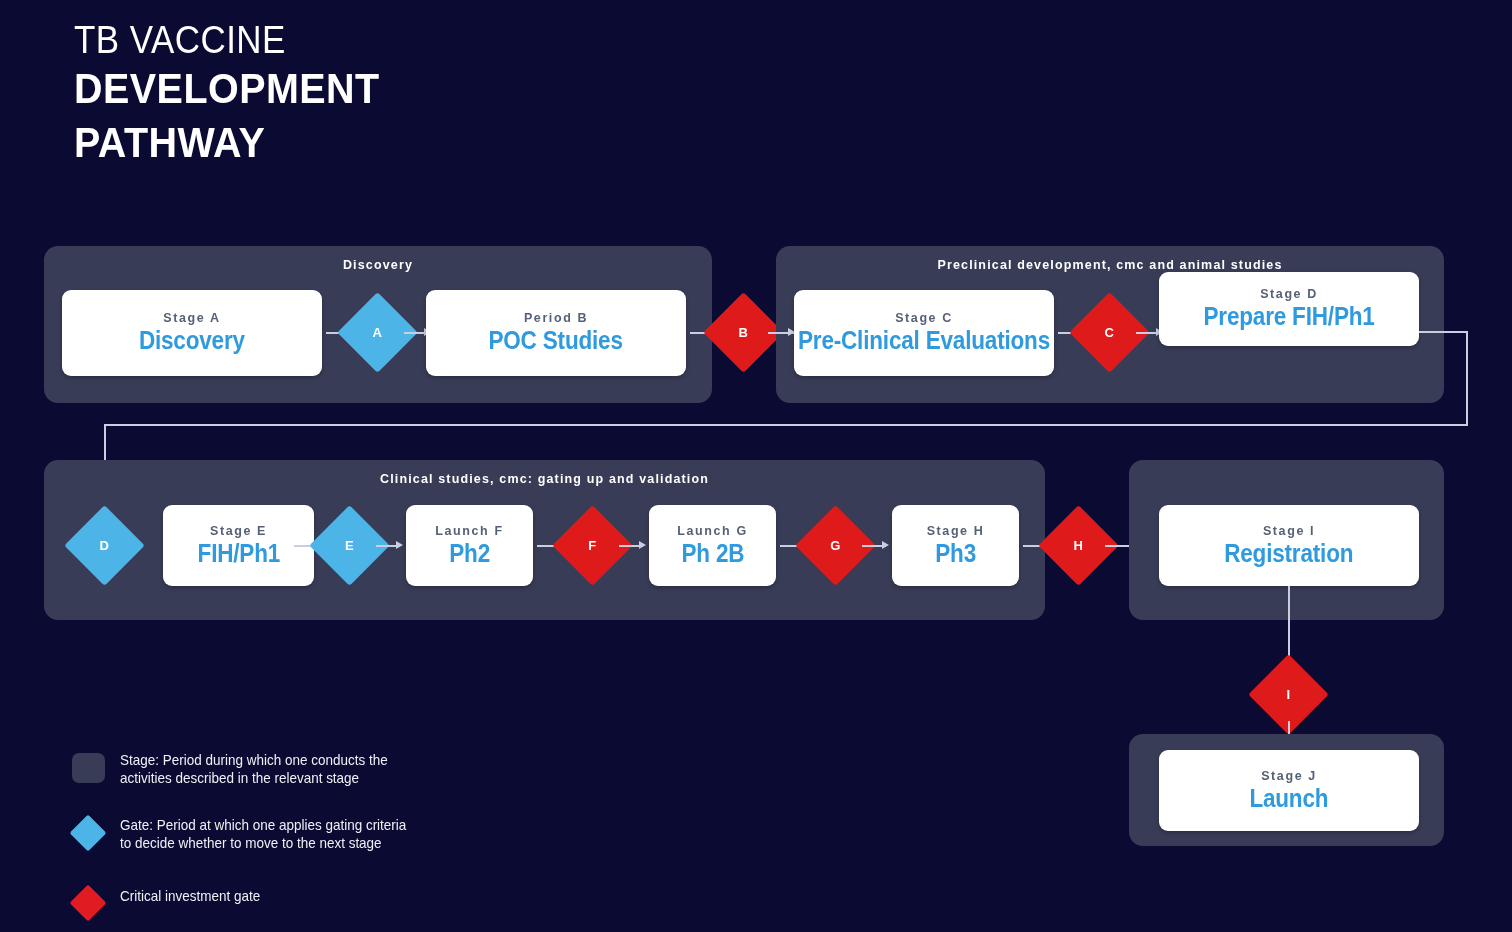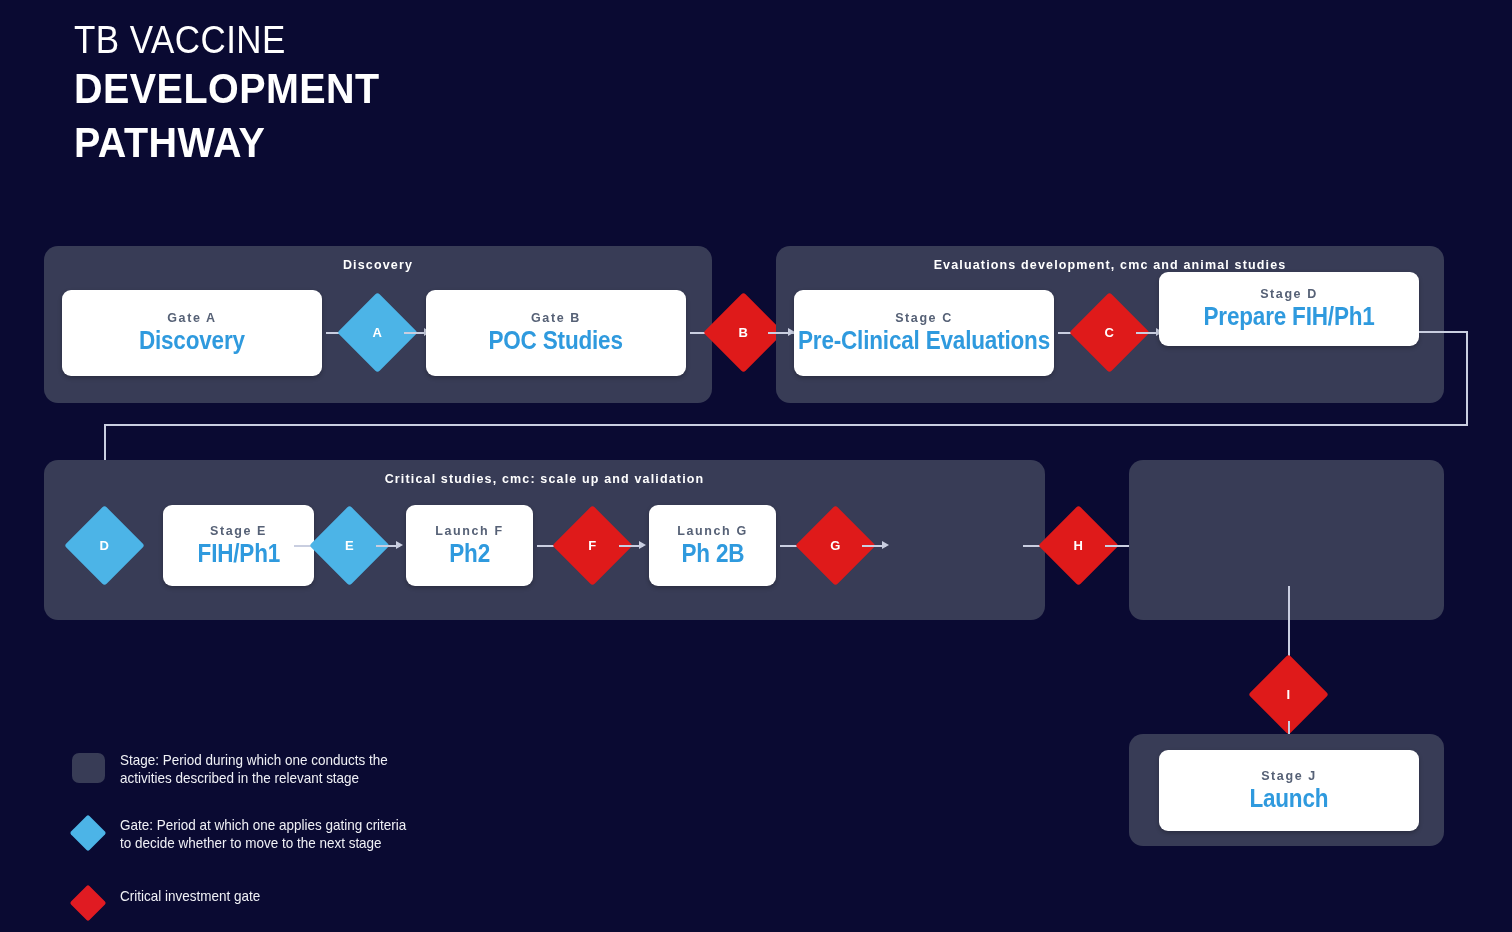--- a/index.html
+++ b/index.html
@@ -132,50 +132,50 @@
     <div class="title-line1">TB VACCINE</div>
     <div class="title-line2">DEVELOPMENT</div>
     <div class="title-line3">PATHWAY</div>
   </div>
 
   <div class="panel" style="left:44px;top:246px;width:668px;height:157px;">
     <div class="panel-label">Discovery</div>
   </div>
 
   <div class="card" style="left:62px;top:290px;width:260px;height:86px;">
-    <div class="card-stage">Gate A</div>
+    <div class="card-stage">Stage A</div>
     <div class="card-title">Discovery</div>
   </div>
 
   <div class="conn h" style="left:326px;top:332px;width:26px;"></div>
   <div class="arrowhead right" style="left:350px;top:328px;"></div>
 
   <div class="diamond blue" style="left:349px;top:304px;width:57px;height:57px;">
     <div class="dshape"></div>
     <div class="dlabel">A</div>
   </div>
 
   <div class="conn h" style="left:404px;top:332px;width:26px;"></div>
   <div class="arrowhead right" style="left:424px;top:328px;"></div>
 
   <div class="card" style="left:426px;top:290px;width:260px;height:86px;">
-    <div class="card-stage">Gate B</div>
+    <div class="card-stage">Period B</div>
     <div class="card-title">POC Studies</div>
   </div>
 
   <div class="conn h" style="left:690px;top:332px;width:30px;"></div>
   <div class="arrowhead right" style="left:714px;top:328px;"></div>
 
   <div class="diamond red" style="left:715px;top:304px;width:57px;height:57px;">
     <div class="dshape"></div>
     <div class="dlabel">B</div>
   </div>
 
   <div class="panel" style="left:776px;top:246px;width:668px;height:157px;">
-    <div class="panel-label">Evaluations development, cmc and animal studies</div>
+    <div class="panel-label">Preclinical development, cmc and animal studies</div>
   </div>
 
   <div class="conn h" style="left:768px;top:332px;width:26px;"></div>
   <div class="arrowhead right" style="left:788px;top:328px;"></div>
 
   <div class="card" style="left:794px;top:290px;width:260px;height:86px;">
     <div class="card-stage">Stage C</div>
     <div class="card-title">Pre-Clinical Evaluations</div>
   </div>
 
@@ -195,21 +195,21 @@
     <div class="card-title">Prepare FIH/Ph1</div>
   </div>
 
   <div class="conn h" style="left:1419px;top:331px;width:49px;"></div>
   <div class="conn v" style="left:1466px;top:331px;height:95px;"></div>
   <div class="conn h" style="left:104px;top:424px;width:1364px;"></div>
   <div class="conn v" style="left:104px;top:424px;height:86px;"></div>
   <div class="arrowhead down" style="left:100px;top:506px;"></div>
 
   <div class="panel" style="left:44px;top:460px;width:1001px;height:160px;">
-    <div class="panel-label">Critical studies, cmc: scale up and validation</div>
+    <div class="panel-label">Clinical studies, cmc: gating up and validation</div>
   </div>
 
   <div class="diamond blue" style="left:76px;top:517px;width:57px;height:57px;">
     <div class="dshape"></div>
     <div class="dlabel">D</div>
   </div>
 
   <div class="card" style="left:163px;top:505px;width:151px;height:81px;">
     <div class="card-stage">Stage E</div>
     <div class="card-title">FIH/Ph1</div>
@@ -251,34 +251,42 @@
   <div class="arrowhead right" style="left:800px;top:541px;"></div>
 
   <div class="diamond red" style="left:807px;top:517px;width:57px;height:57px;">
     <div class="dshape"></div>
     <div class="dlabel">G</div>
   </div>
 
   <div class="conn h" style="left:862px;top:545px;width:24px;"></div>
   <div class="arrowhead right" style="left:882px;top:541px;"></div>
 
+  <div class="card" style="left:892px;top:505px;width:127px;height:81px;">
+    <div class="card-stage">Stage H</div>
+    <div class="card-title">Ph3</div>
+  </div>
 
   <div class="conn h" style="left:1023px;top:545px;width:24px;"></div>
   <div class="arrowhead right" style="left:1043px;top:541px;"></div>
 
   <div class="diamond red" style="left:1050px;top:517px;width:57px;height:57px;">
     <div class="dshape"></div>
     <div class="dlabel">H</div>
   </div>
 
   <div class="conn h" style="left:1105px;top:545px;width:50px;"></div>
   <div class="arrowhead right" style="left:1151px;top:541px;"></div>
 
   <div class="panel" style="left:1129px;top:460px;width:315px;height:160px;"></div>
 
+  <div class="card" style="left:1159px;top:505px;width:260px;height:81px;">
+    <div class="card-stage">Stage I</div>
+    <div class="card-title">Registration</div>
+  </div>
 
   <div class="conn v" style="left:1288px;top:586px;height:82px;"></div>
   <div class="arrowhead down" style="left:1284px;top:662px;"></div>
 
   <div class="diamond red" style="left:1260px;top:666px;width:57px;height:57px;">
     <div class="dshape"></div>
     <div class="dlabel">I</div>
   </div>
 
   <div class="conn v" style="left:1288px;top:721px;height:24px;"></div>

